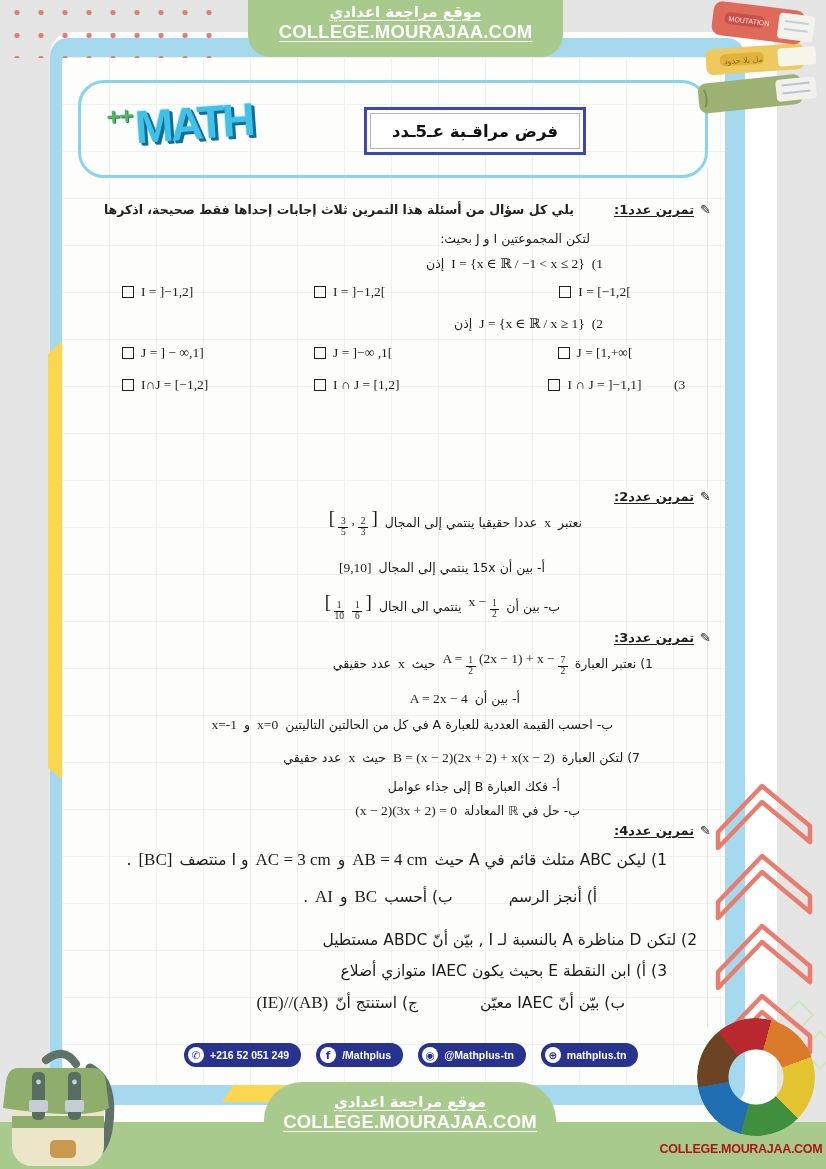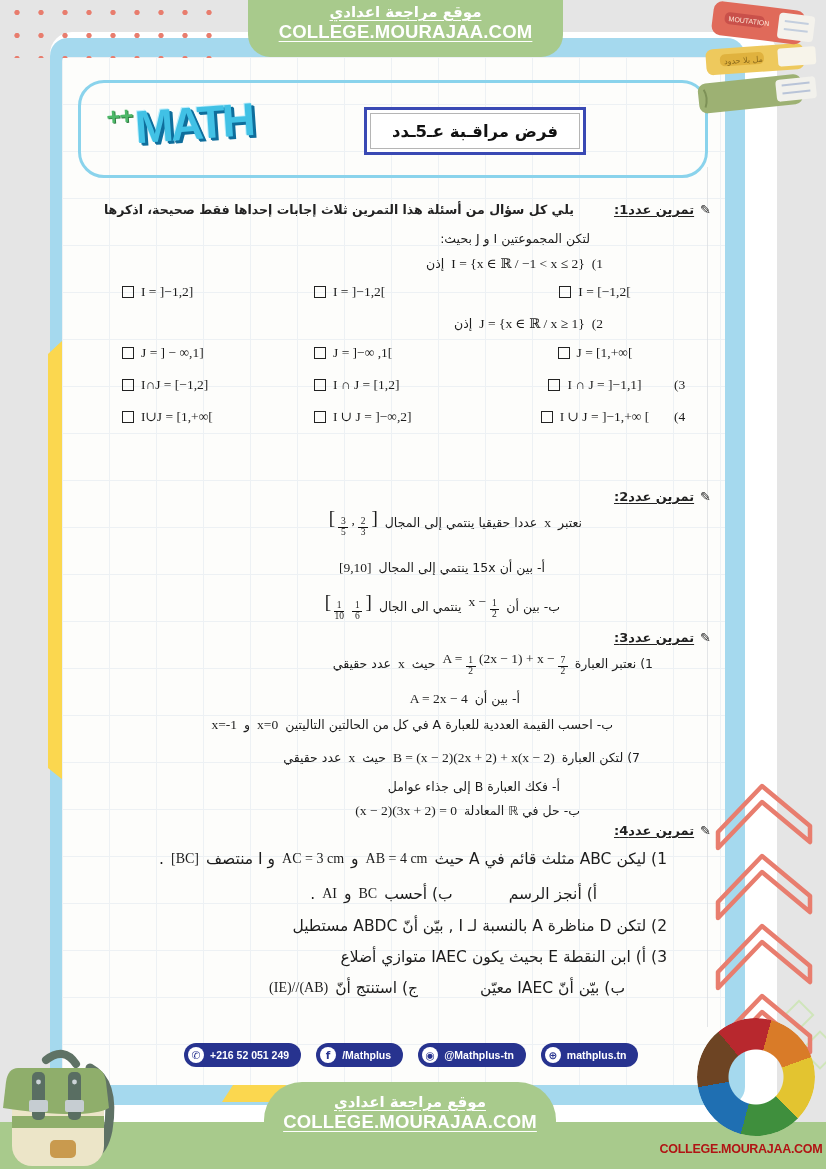--- a/index.html
+++ b/index.html
@@ -56,21 +56,21 @@
   .cb{width:10px;height:10px;border:1.6px solid #222;display:inline-block;flex:none;margin-right:7px;}
   .optrow{display:flex;direction:ltr;margin-left:60px;font-size:13px;align-items:center;}
   .optrow .c1{width:192px;display:flex;align-items:center;}
   .optrow .c2{width:202px;display:flex;align-items:center;}
   .optrow .c3{width:158px;display:flex;align-items:center;justify-content:center;}
   .fr{display:inline-flex;flex-direction:column;align-items:center;line-height:1.05;font-size:9.5px;
         font-family:"Liberation Serif","DejaVu Serif","DejaVu Sans",serif;}
   .fr .n{border-bottom:1px solid #111;padding:0 2.5px;}
   .br{font-size:19px;line-height:1;font-family:"Liberation Serif",serif;}
   .ex4line{font-size:15.5px;font-family:"DejaVu Sans",sans-serif;}
-  .ex4line .math{font-size:14px;}
+  .ex4line .math{font-size:17px;}
 
   
   .badges{left:122px;top:986px;display:flex;gap:15px;direction:ltr;z-index:5;}
   .pill{background:#27338f;border-radius:13px;height:24px;display:flex;align-items:center;
         padding:0 12px 0 4px;gap:6px;cursor:pointer;}
   .pill .ic{width:16px;height:16px;border-radius:50%;background:#fff;color:#27338f;
         display:flex;align-items:center;justify-content:center;font-size:10.5px;font-weight:bold;flex:none;}
   .pill .lb{color:#fff;font-size:10.5px;font-weight:bold;white-space:nowrap;
         font-family:"Liberation Sans","DejaVu Sans",sans-serif;}
 
@@ -191,35 +191,20 @@
         <span class="c2">
             <span class="cb"></span>
             <span class="math">I ∩ J =  [1,2]</span>
           </span>
         <span class="c3">
             <span class="cb"></span>
             <span class="math">I ∩ J =  ]−1,1]</span>
           </span>
         <span class="math">(3</span>
       </div>
-      <div class="optrow" style="margin-top:15px">
-        <span class="c1">
-            <span class="cb"></span>
-            <span class="math">I∪J =  [1,+∞[</span>
-          </span>
-        <span class="c2">
-            <span class="cb"></span>
-            <span class="math">I ∪ J =  ]−∞,2]</span>
-          </span>
-        <span class="c3">
-            <span class="cb"></span>
-            <span class="math">I ∪ J = ]−1,+∞ [</span>
-          </span>
-        <span class="math">(4</span>
-      </div>
     </div>
 
     <div class="ex" style="top:432px">
       <div class="exheading" style="padding-right:14px">
         <span>✎</span>
         <span class="h">تمرين عدد2:</span>
       </div>
       <div class="line" style="padding-right:143px;margin-top:4px">
         <span>نعتبر</span>
         <span class="math">x</span>
@@ -332,21 +317,21 @@
       </div>
       <div class="line ex4line" style="padding-right:128px;margin-top:17px">
         <span>أ) أنجز الرسم</span>
         <span style="width:42px"></span>
         <span>ب) أحسب</span>
         <span class="math">BC</span>
         <span>و</span>
         <span class="math">AI</span>
         <span>.</span>
       </div>
-      <div class="line ex4line" style="padding-right:58px;margin-top:14px">
+      <div class="line ex4line" style="padding-right:28px;margin-top:24px">
         <span>2) لتكن D مناظرة A بالنسبة لـ I , بيّن أنّ ABDC مستطيل</span>
       </div>
       <div class="line ex4line" style="padding-right:58px;margin-top:13px">
         <span>3)  أ) ابن النقطة E بحيث يكون IAEC متوازي أضلاع</span>
       </div>
       <div class="line ex4line" style="padding-right:100px;margin-top:13px">
         <span>ب) بيّن أنّ IAEC معيّن</span>
         <span style="width:48px"></span>
         <span>ج) استنتج أنّ</span>
         <span class="math">(IE)//(AB)</span>

